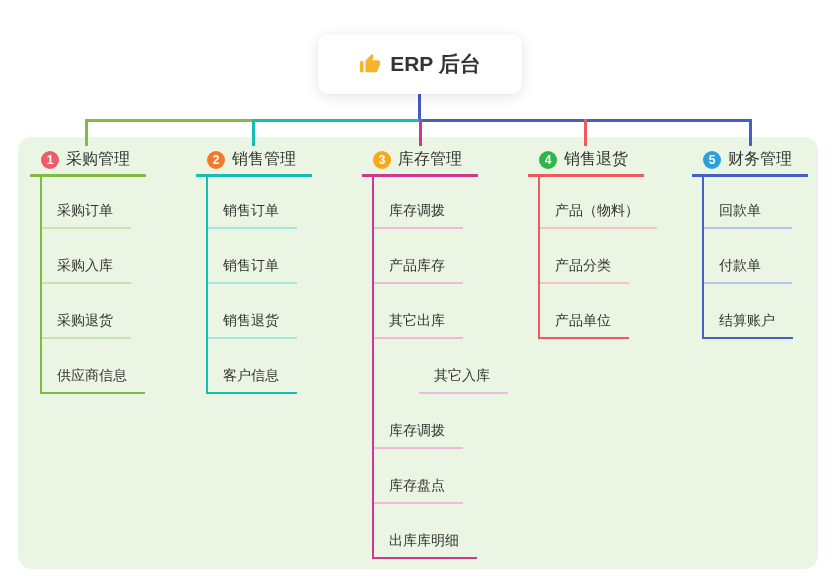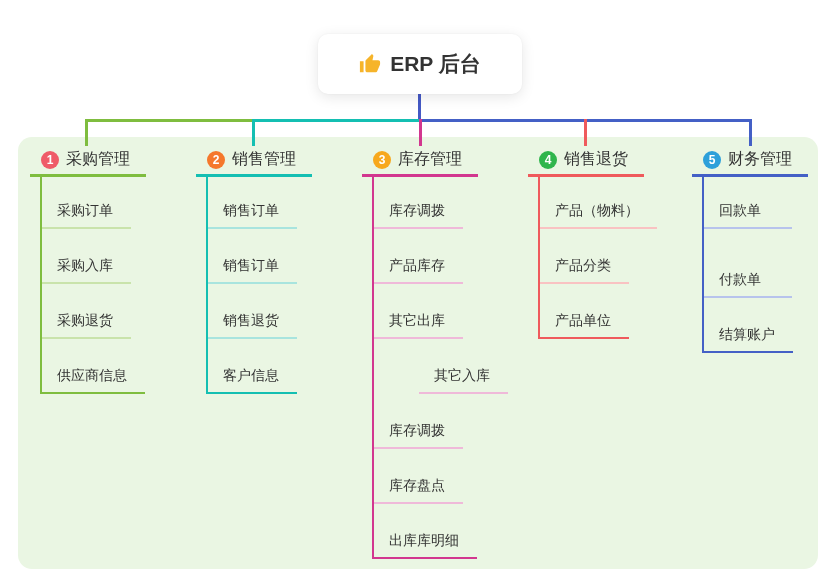--- a/index.html
+++ b/index.html
@@ -157,21 +157,21 @@
     </div>
     <div class="branch" style="left: 692px;">
       <div class="branch-header" style="border-bottom-color: rgb(68, 96, 198);">
         <span class="badge" style="background: rgb(45, 160, 218);">5</span>
         <span class="branch-title">财务管理</span>
       </div>
       <div class="children" style="border-left-color: rgb(68, 96, 198); text-align: center;">
         <div class="child" style="border-bottom-color: rgb(183, 195, 236);">
           <span>回款单</span>
         </div>
-        <div class="child" style="border-bottom-color: rgb(183, 195, 236); margin-top: 14px;">
+        <div class="child" style="border-bottom-color: rgb(183, 195, 236);">
           <span>付款单</span>
         </div>
         <div class="child" style="border-bottom-color: rgb(68, 96, 198);">
           <span>结算账户</span>
         </div>
       </div>
     </div>
   </div>
 
 </body></html>

